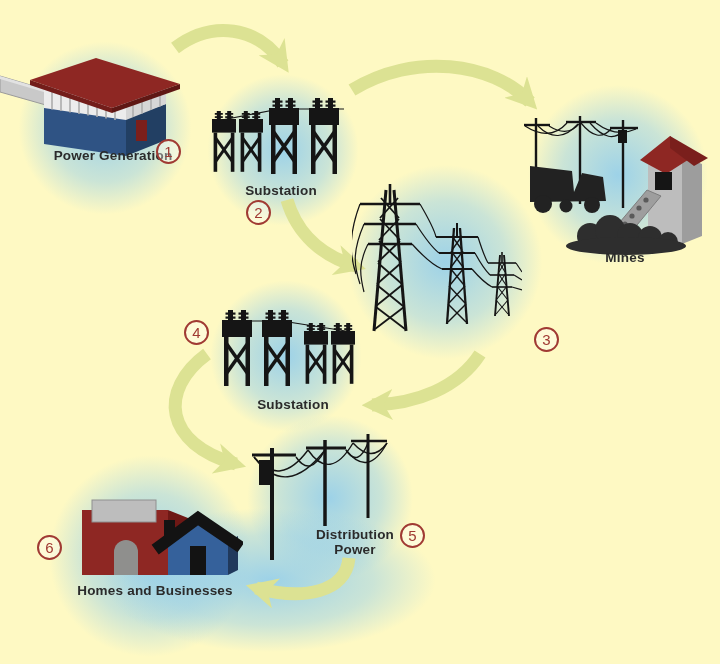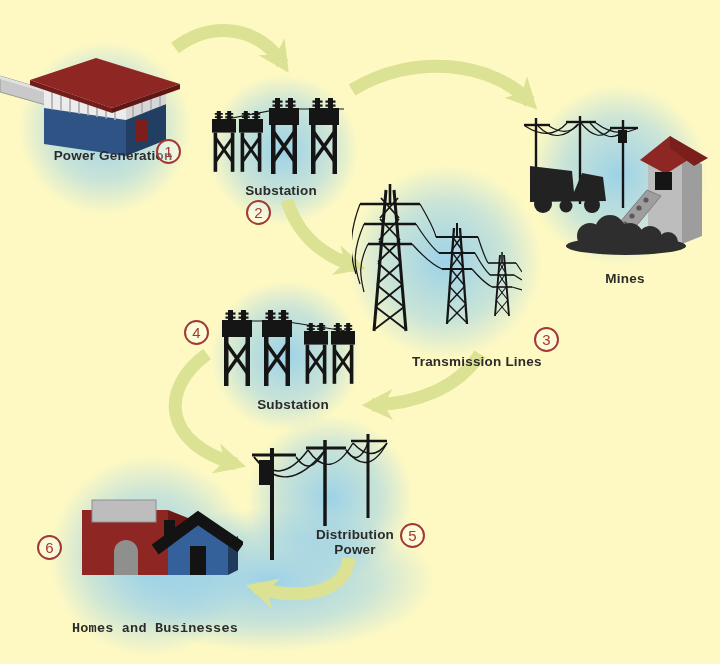--- a/index.html
+++ b/index.html
@@ -9,21 +9,21 @@
   }
   .glow{position:absolute;border-radius:50%;pointer-events:none;
     background:radial-gradient(closest-side,rgba(140,203,238,0.85) 0%,rgba(140,203,238,0.45) 45%,rgba(140,203,238,0) 72%);
   }
   .layer{position:absolute;left:0;top:0;}
   .node-icon{position:absolute;}
   .label{
     position:absolute;font-weight:bold;font-size:13.5px;line-height:1.12;
     color:#2b2b2b;text-align:center;letter-spacing:.2px;
   }
-  .nowrap{white-space:nowrap;margin-top:21px;}
+  .nowrap{white-space:nowrap;}
   .badge{
     position:absolute;width:25px;height:25px;border-radius:50%;
     border:2px solid #a03a33;color:#a03a33;background:rgba(255,255,255,0.35);
     display:flex;align-items:center;justify-content:center;
     font-size:15px;font-weight:400;box-sizing:border-box;
   }
 </style>
 </head>
 <body>
 
@@ -269,24 +269,23 @@
     <polygon points="110,62 140,42 170,62 170,95 110,95" fill="#35619b"></polygon>
     <polygon points="170,62 180,56 180,90 170,95" fill="#20395c"></polygon>
     <path d="M102,66 L140,38 L178,64" fill="none" stroke="#131313" stroke-width="12" stroke-linecap="square"></path>
     <rect x="106" y="40" width="11" height="17" fill="#131313"></rect>
     <rect x="132" y="66" width="16" height="29" fill="#131313"></rect>
   </svg>
 
   <div class="label" style="left:48px;top:148px;width:130px;">Power Generation</div>
   <div class="label" style="left:221px;top:183px;width:120px;">Substation</div>
   <div class="label nowrap" style="left:575px;top:250px;width:100px;">Mines</div>
-  <div class="label nowrap" style="left:412px;top:333px;">Transmission Lines</div>
   <div class="label" style="left:233px;top:397px;width:120px;">Substation</div>
   <div class="label" style="left:309px;top:527px;width:92px;">Distribution Power</div>
-  <div class="label nowrap" style="left:55px;top:600px;width:200px;font-family:Liberation Mono, monospace;">Homes and Businesses</div>
+  <div class="label nowrap" style="left:55px;top:583px;width:200px;">Homes and Businesses</div>
 
   <div class="badge" style="left:156px;top:139px;">1</div>
   <div class="badge" style="left:246px;top:200px;">2</div>
   <div class="badge" style="left:534px;top:327px;">3</div>
   <div class="badge" style="left:184px;top:320px;">4</div>
   <div class="badge" style="left:400px;top:523px;">5</div>
   <div class="badge" style="left:37px;top:535px;">6</div>
 
 </div>
 

